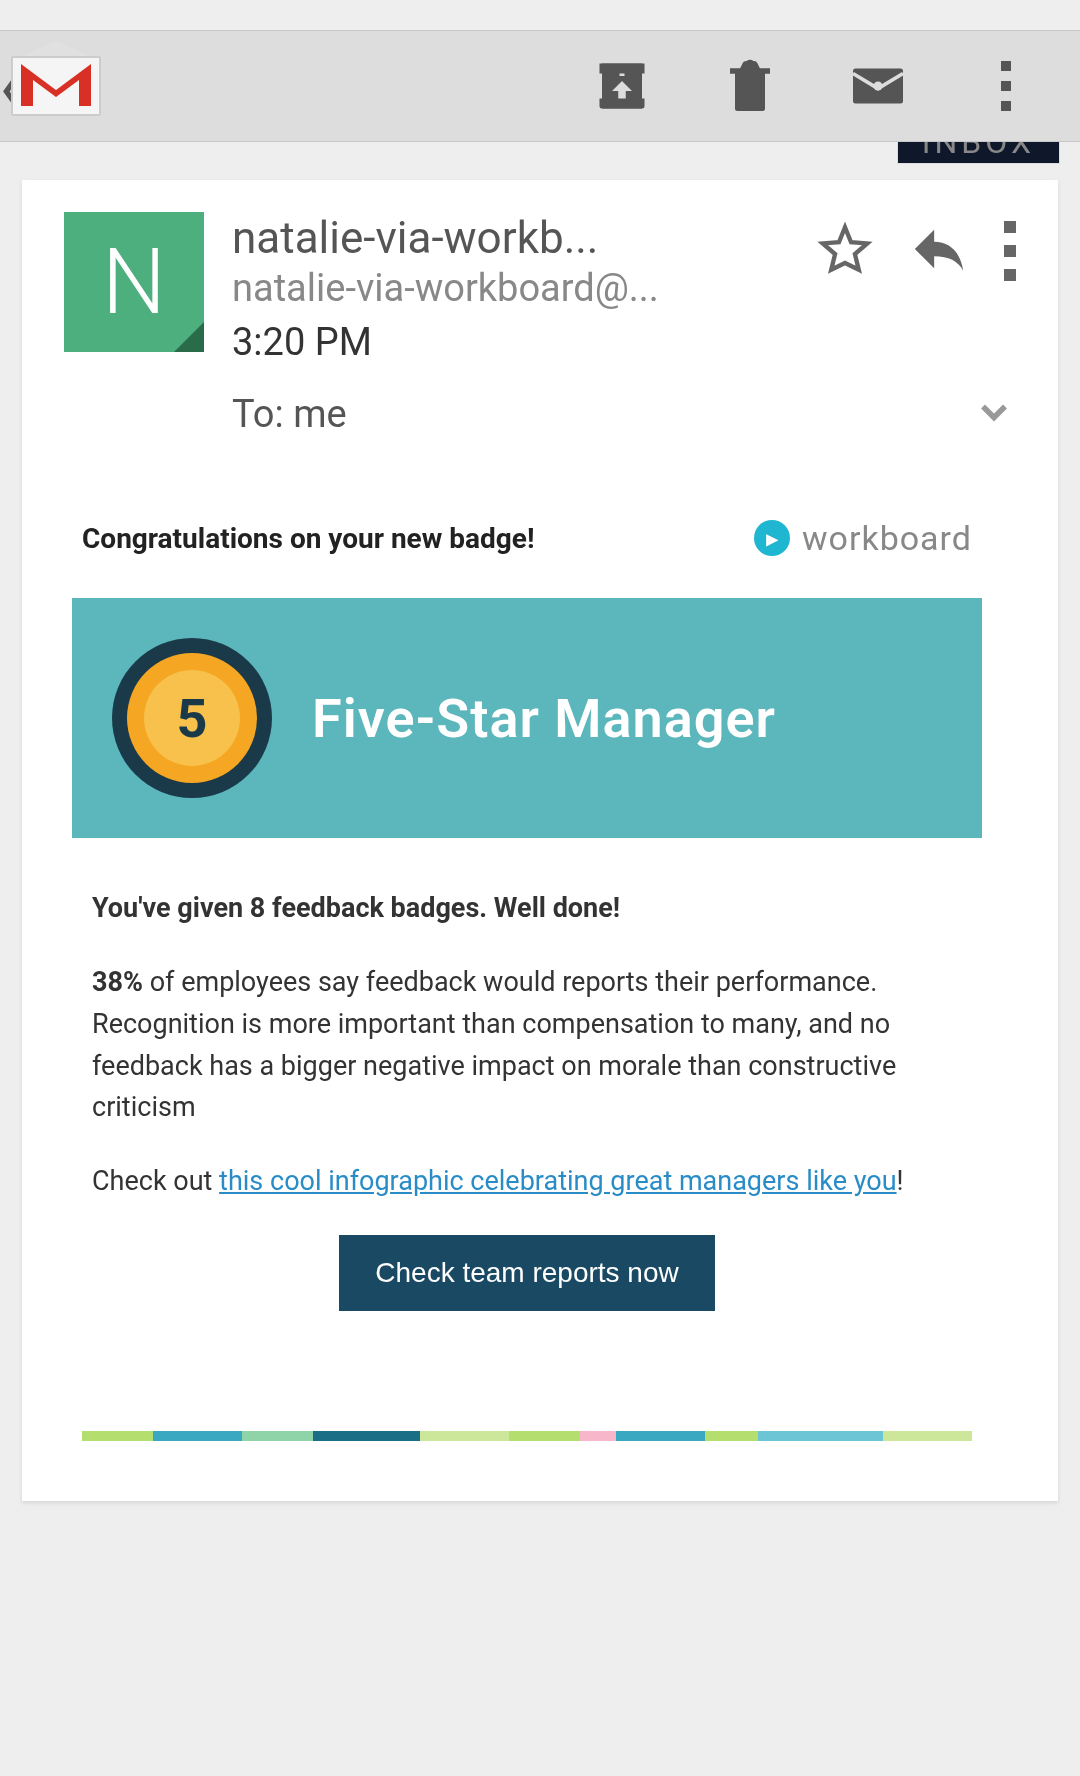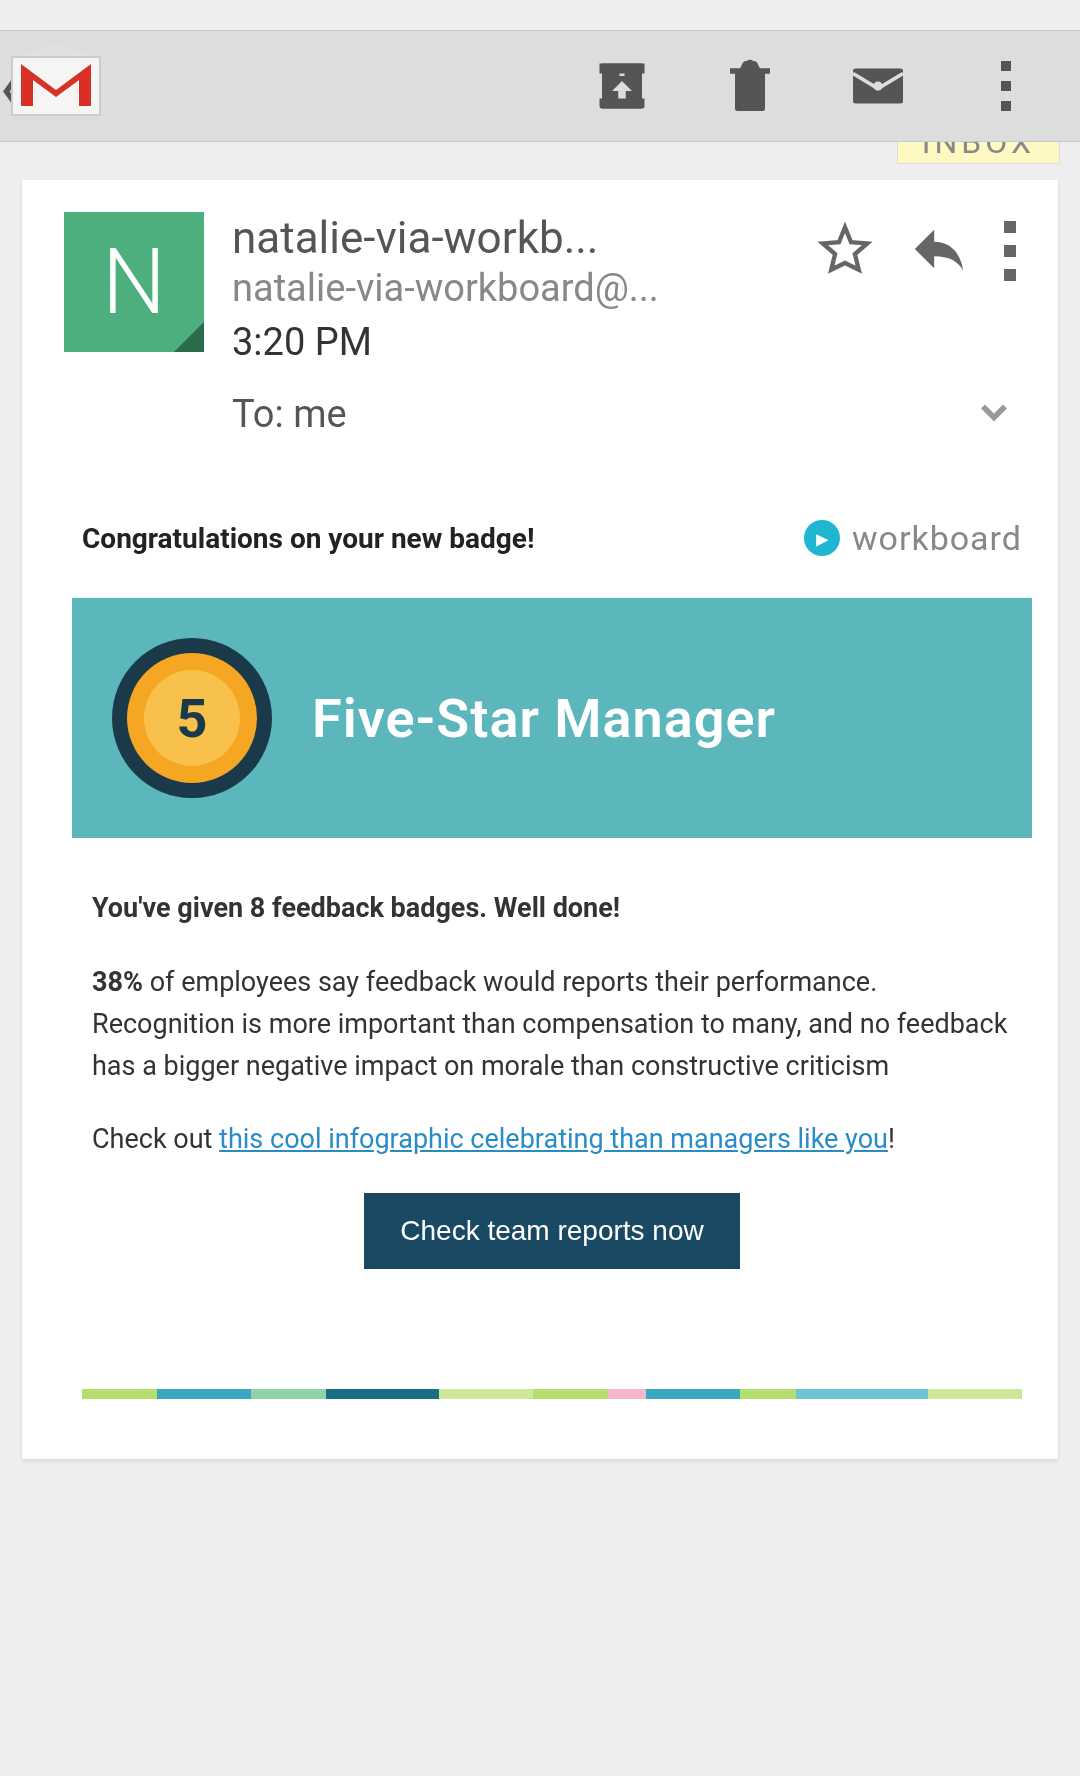--- a/index.html
+++ b/index.html
@@ -29,21 +29,21 @@
   .topbar-spacer { flex:1; }
   .topbar-btn { width: 128px; display:flex; align-items:center; justify-content:center; }
   .topbar-btn svg { width: 60px; height: 60px; fill:#555; }
   .overflow-dots { display:flex; flex-direction:column; gap:10px; align-items:center; }
   .overflow-dots span { width:10px; height:10px; background:#555; }
 
   .inbox-tab {
     position: absolute;
     right: 20px;
     top: 142px;
-    background: #fef9c3;
+    background: #0f172a;
     border: 1px solid #ddd;
     border-top: none;
     padding: 0 24px 2px 24px;
     font-size: 32px;
     letter-spacing: 4px;
     color: #888;
     font-weight: 400;
     overflow: hidden;
     height: 22px;
     line-height: 0px;
@@ -77,21 +77,21 @@
   .time { font-size:38px; color:#333; margin-top:10px; }
   .header-actions { display:flex; align-items:center; gap:36px; padding-top:8px; }
   .header-actions svg { width:58px; height:58px; fill:#666; }
   .small-overflow { display:flex; flex-direction:column; gap:12px; }
   .small-overflow span { width:12px; height:12px; background:#666; }
 
   .to-row { display:flex; align-items:center; padding: 26px 42px 0 210px; justify-content:space-between;text-align:right; }
   .to-text { font-size:38px; color:#555; }
   .chev-down svg { width:44px; height:44px; fill:#999; }
 
-  .content { padding: 80px 36px 0 60px; }
+  .content { padding: 80px 86px 0 60px; }
   .congrats-row { display:flex; justify-content:space-between; align-items:center; margin-bottom:40px;}
   .congrats { font-size:28px; font-weight:bold; color:#222; }
   .brand { display:flex; align-items:center; gap:12px; }
   .brand-icon { width:36px; height:36px; border-radius:50%; background:#1fb6d1; display:flex; align-items:center; justify-content:center; color:#fff; font-weight:bold; font-size:22px;}
   .brand-text { font-size:34px; color:#888; font-weight:400; letter-spacing:1px;}
 
   .banner {
     background:#5cb7bd; height:240px;
     display:flex; align-items:center; gap:40px;
     padding: 0 40px;
@@ -255,21 +255,21 @@
       </div>
       <div class="banner-title">Five-Star Manager</div>
     </div>
 
     <div class="body-copy">
       <p class="bold">You've given 8 feedback badges. Well done!</p>
       <p>
         <span class="bold">38%</span><span> of employees say feedback would reports their performance. Recognition is more important than compensation to many, and no feedback has a bigger negative impact on morale than constructive criticism</span>
       </p>
       <p>
-        <span>Check out </span><a href="#" class="link">this cool infographic celebrating than managers like you</a><span>!</span>
+        <span>Check out </span><a href="#" class="link">this cool infographic celebrating great managers like you</a><span>!</span>
       </p>
       <div class="cta-wrap">
         <button class="cta">Check team reports now</button>
       </div>
     </div>
 
     <div class="stripe"></div>
   </div>
 </div>
 

